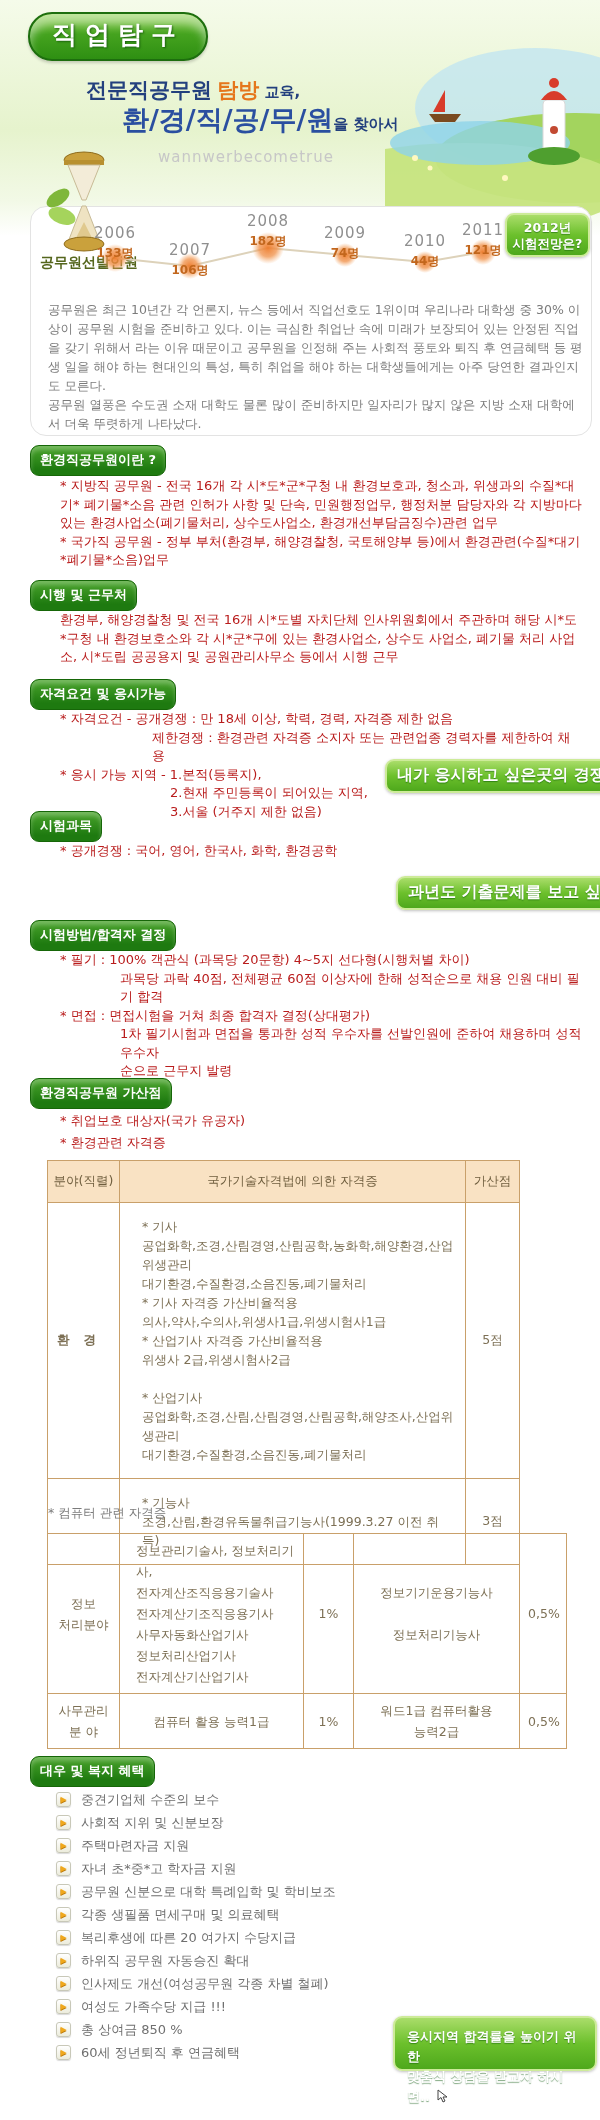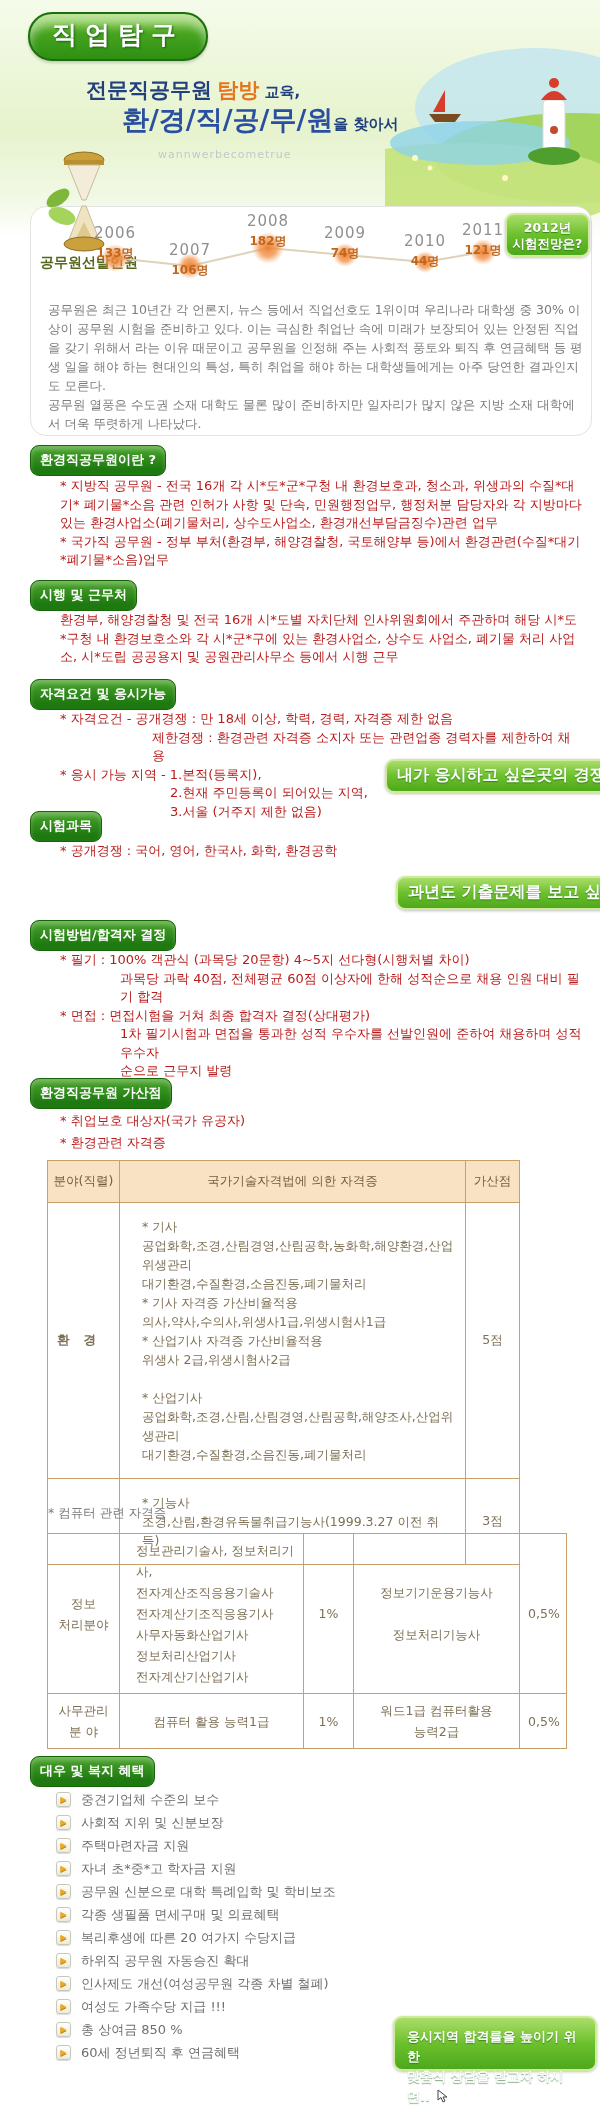--- a/index.html
+++ b/index.html
@@ -15,21 +15,21 @@
     border:2px solid #1d6e0e;box-shadow:inset 0 10px 8px rgba(255,255,255,.45),0 2px 3px rgba(0,0,0,.18);
     color:#fff;font-size:25px;font-weight:bold;letter-spacing:8px;text-align:center;line-height:42px;
     text-shadow:1px 1px 2px rgba(0,60,0,.6);}
   .title-l1{position:absolute;left:86px;top:76px;font-family:"Liberation Serif","DejaVu Serif",serif;
     font-size:21px;font-weight:bold;color:#23407e;}
   .title-l1 .hl{color:#e5761c;}
   .title-l1 .sm{font-size:15px;}
   .title-l2{position:absolute;left:122px;top:102px;font-family:"Liberation Serif","DejaVu Serif",serif;
     font-size:27px;font-weight:bold;color:#2a4fa0;}
   .title-l2 .sm{font-size:15px;color:#23407e;}
-  .watermark{position:absolute;left:158px;top:148px;font-size:11px;color:#c7c7c7;letter-spacing:1px;}
+  .watermark{position:absolute;left:158px;top:148px;font-size:15px;color:#c7c7c7;letter-spacing:1px;}
 
   
   .card{position:absolute;left:30px;top:206px;width:562px;height:230px;background:#fff;
     border:1px solid #e3e3e3;border-radius:16px;}
   .hourglass{position:absolute;left:46px;top:146px;}
   .tl-label{position:absolute;left:40px;top:254px;font-size:14px;font-weight:bold;color:#55661d;
     text-shadow:1px 1px 0 #fff,-1px -1px 0 #fff,1px -1px 0 #fff,-1px 1px 0 #fff;}
   .tl-svg{position:absolute;left:80px;top:232px;}
   .tl-point{position:absolute;width:84px;text-align:center;}
   .tl-year{font-size:15px;color:#8f8f8f;letter-spacing:1px;}

